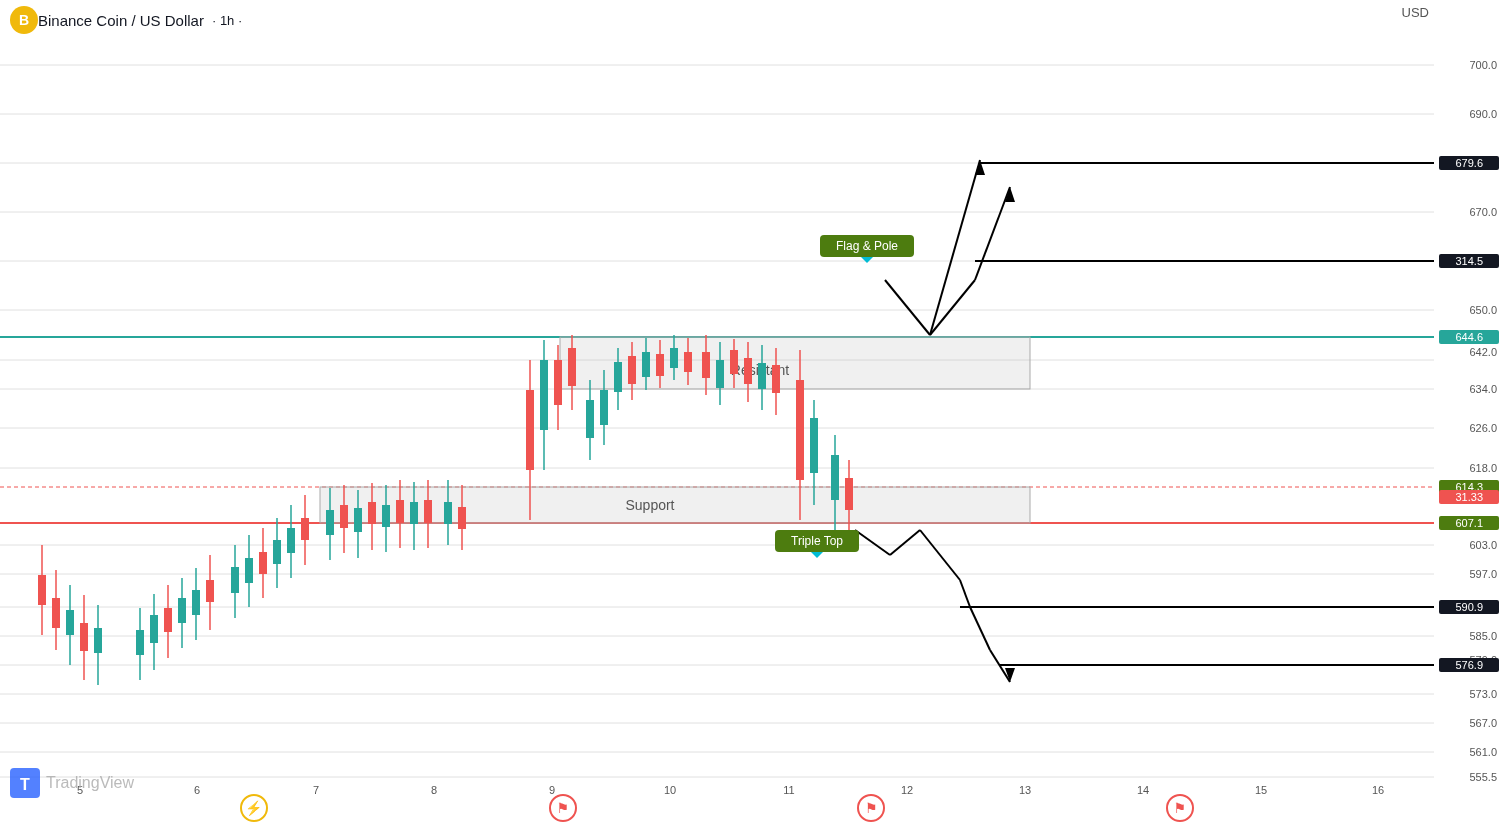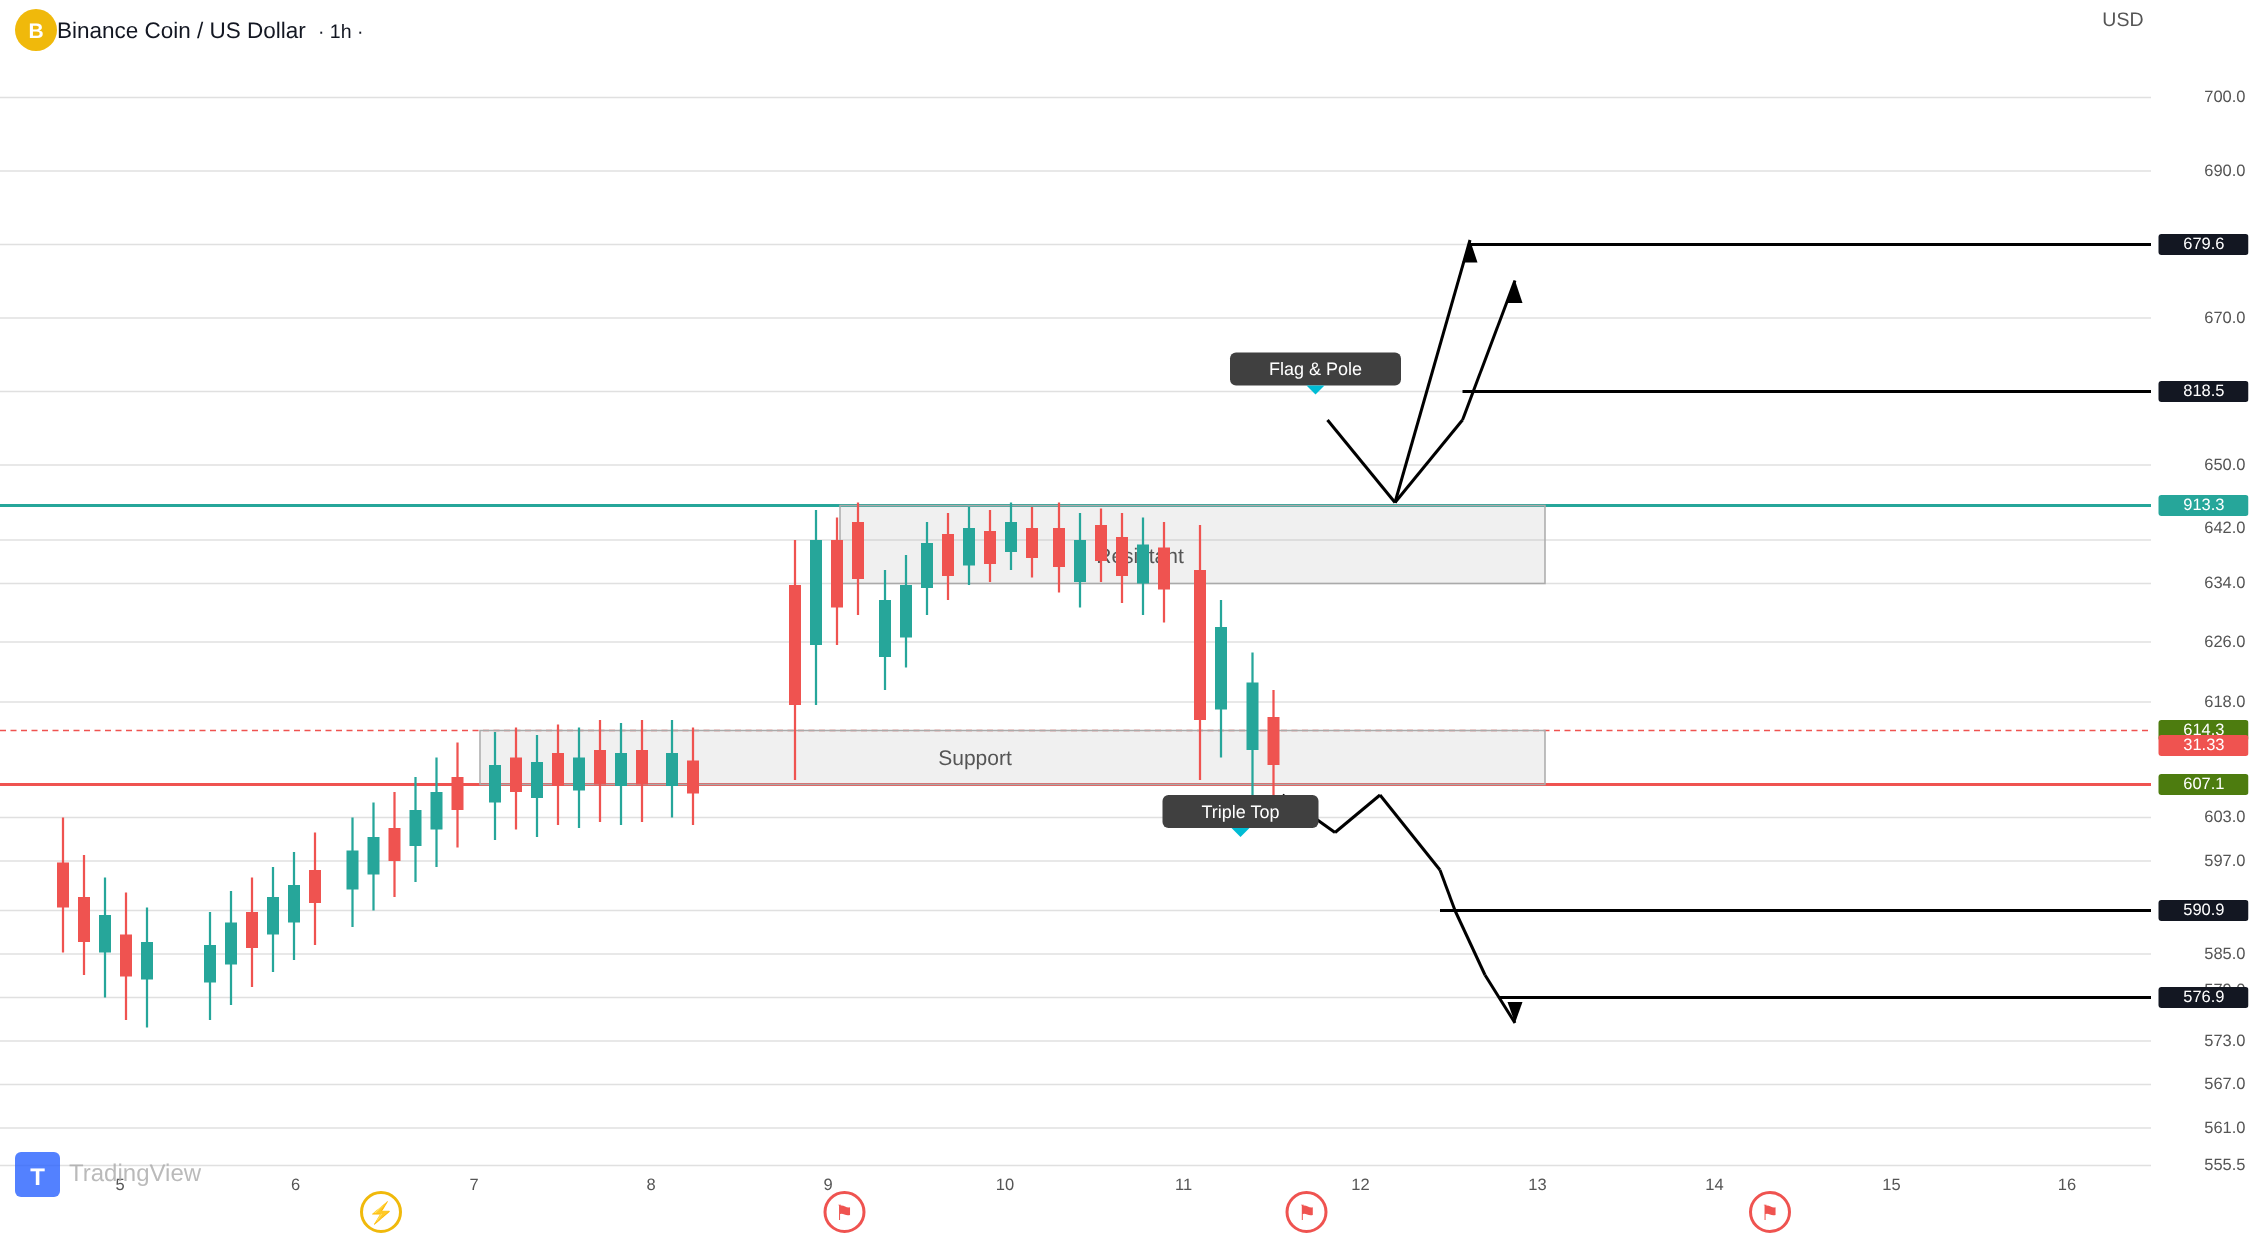--- a/index.html
+++ b/index.html
@@ -117,25 +117,25 @@
     #chart-area {
       position: absolute;
       top: 40px;
       left: 0;
       right: 65px;
       bottom: 50px;
     }
 
     .label-bubble {
       position: absolute;
-      background: #404040;
+      background: #4d7c0f;
       color: #fff;
       font-size: 12px;
       font-weight: 500;
-      padding: 4px 26px;
+      padding: 4px 16px;
       border-radius: 4px;
       white-space: nowrap;
     }
 
     .label-bubble::after {
       content: '';
       position: absolute;
       bottom: -6px;
       left: 50%;
       transform: translateX(-50%);
@@ -463,25 +463,25 @@
   <div id="y-axis">
 
     <span class="y-label" style="top: calc(40px + 25px);">700.0</span>
 
     <span class="y-label" style="top: calc(40px + 74px);">690.0</span>
 
     <span class="y-label-box dark" style="top: calc(40px + 123px);">679.6</span>
 
     <span class="y-label" style="top: calc(40px + 172px);">670.0</span>
 
-    <span class="y-label-box dark" style="top: calc(40px + 221px);">818.5</span>
+    <span class="y-label-box dark" style="top: calc(40px + 221px);">314.5</span>
 
     <span class="y-label" style="top: calc(40px + 270px);">650.0</span>
 
-    <span class="y-label-box green" style="top: calc(40px + 297px);">913.3</span>
+    <span class="y-label-box green" style="top: calc(40px + 297px);">644.6</span>
 
     <span class="y-label" style="top: calc(40px + 312px);">642.0</span>
 
     <span class="y-label" style="top: calc(40px + 349px);">634.0</span>
 
     <span class="y-label" style="top: calc(40px + 388px); margin-left: 18px;">626.0</span>
 
     <span class="y-label" style="top: calc(40px + 428px);">618.0</span>
 
     <span class="y-label-box red" style="top: calc(40px + 447px);">614.3</span>

